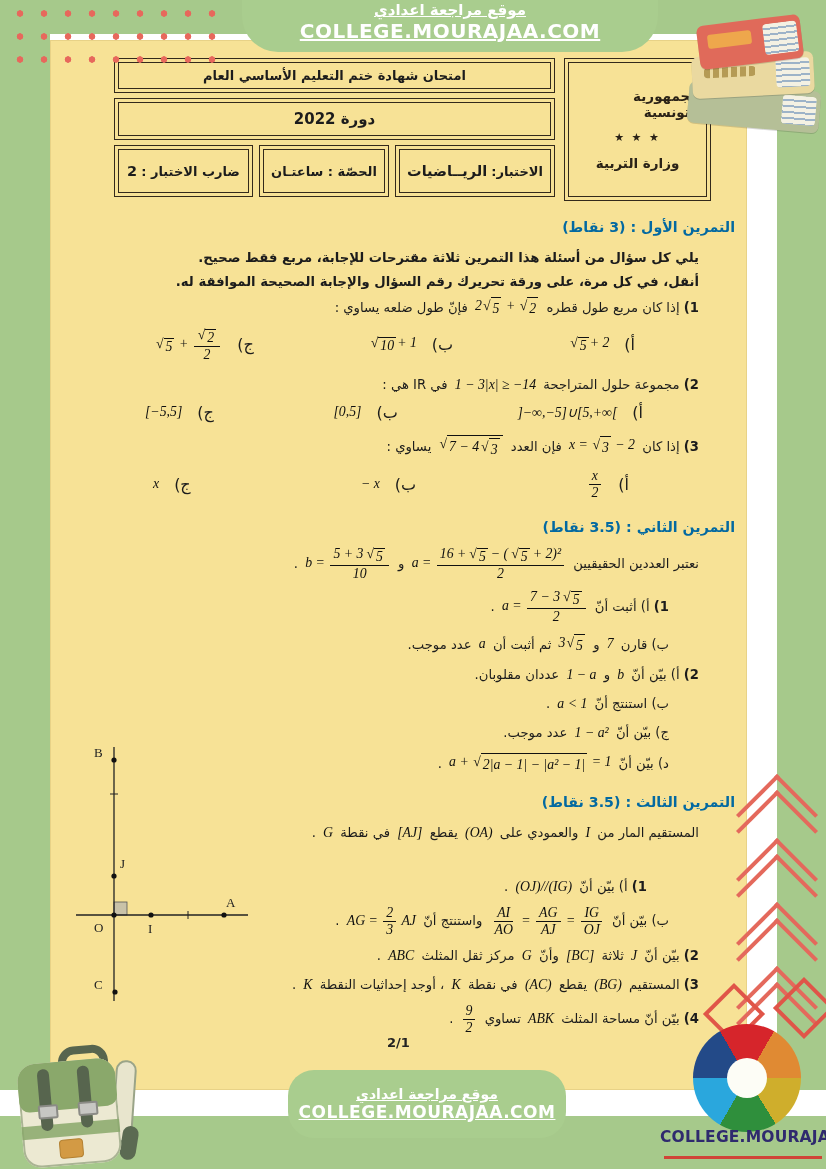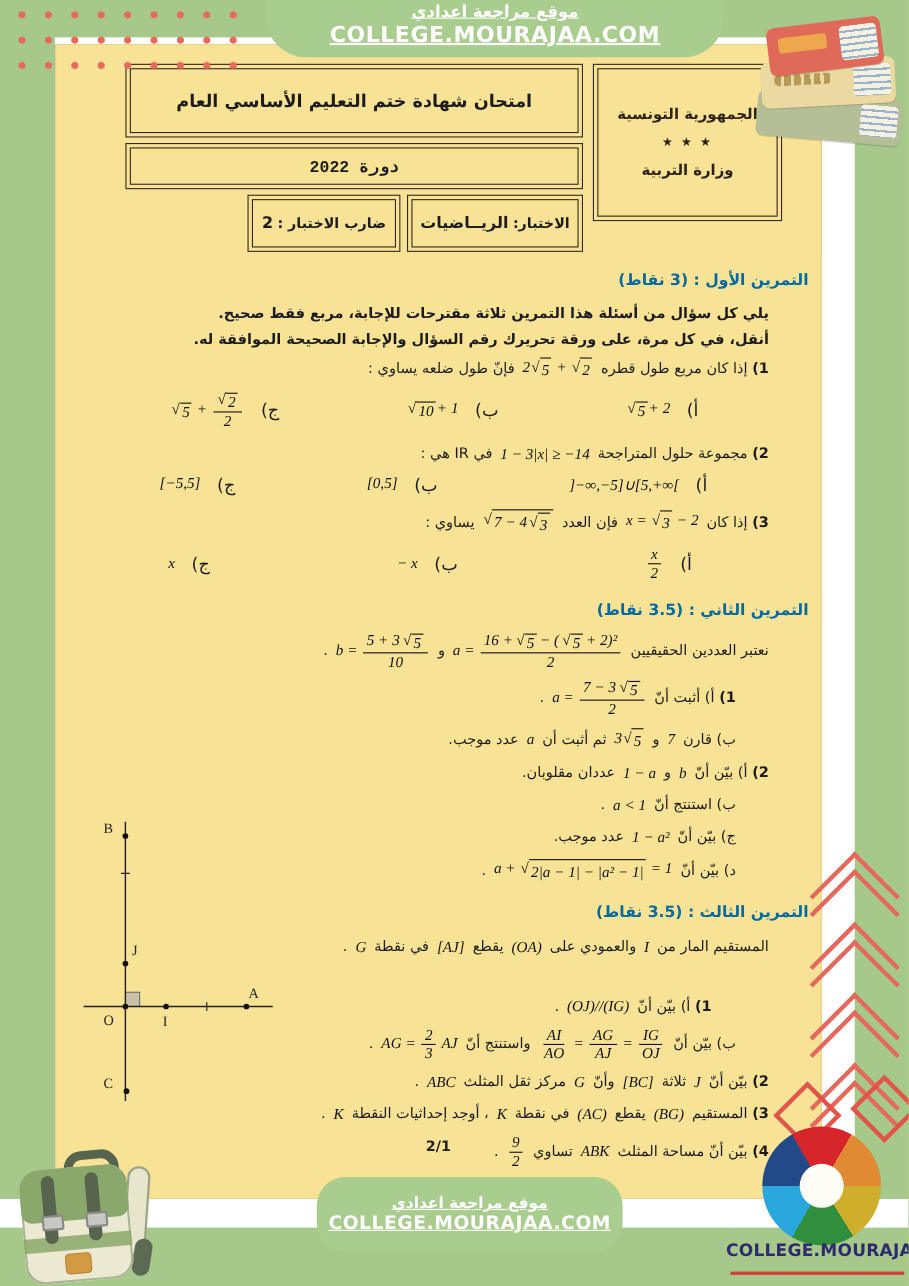--- a/index.html
+++ b/index.html
@@ -12,22 +12,22 @@
   .hdr{display:flex;direction:rtl;gap:9px;margin:4px 24px 0 50px;}
   .dbox{border:1.5px solid #33291b;padding:3px;background:#f7e296;}
   .dbox .in{border:1px solid #33291b;height:100%;box-sizing:border-box;display:flex;flex-direction:column;align-items:center;justify-content:center;}
   .ministry{width:172px;height:143px;box-sizing:border-box;}
   .ministry .in{gap:11px;padding:6px;}
   .min-t{font-size:13.5px;font-weight:bold;color:#2b2317;}
   .min-s{font-size:11px;letter-spacing:2px;color:#2b2317;}
   .htable{flex:1;display:flex;flex-direction:column;gap:5px;}
   .hrow{box-sizing:border-box;}
   .hrow .in{padding:4px 6px;}
-  .h-title{height:67px;font-size:16px;font-weight:bold;}
-  .h-session{height:42px;font-size:15px;font-weight:bold;font-family:Liberation Mono, monospace;}
+  .h-title{height:35px;font-size:13px;font-weight:bold;}
+  .h-session{height:42px;font-size:15px;font-weight:bold;}
   .hrow3{display:flex;direction:rtl;gap:6px;}
   .h-exam{width:152px;height:44px;font-size:13px;font-weight:bold;}
   .h-dur{width:122px;height:44px;font-size:13px;font-weight:bold;}
   .h-coef{width:131px;height:44px;font-size:13px;font-weight:bold;}
   .h-exam .in,.h-dur .in,.h-coef .in{flex-direction:row;gap:4px;direction:rtl;}
   
   .line{direction:rtl;text-align:right;font-size:13.2px;margin:0 0 7px;line-height:1.6;}
   .hd{font-weight:bold;font-size:14.2px;margin:15px 0 8px;color:#0369a1;}
   .intro{font-weight:bold;margin-bottom:3px;}
   .qn{font-weight:bold;}
@@ -128,20 +128,25 @@
                 <span>دورة 2022</span>
               </div>
           </div>
           <div class="hrow3">
             <div class="dbox h-exam">
               <div class="in">
                 <span>الاختبار:</span>
                 <span style="font-size:14.5px;">الريــاضيات</span>
               </div>
             </div>
+            <div class="dbox h-dur">
+              <div class="in">
+                  <span>الحصّة : ساعتـان</span>
+                </div>
+            </div>
             <div class="dbox h-coef">
               <div class="in">
                 <span>ضارب الاختبار :</span>
                 <span style="font-size:14.5px;">2</span>
               </div>
             </div>
           </div>
         </div>
       </div>
 

